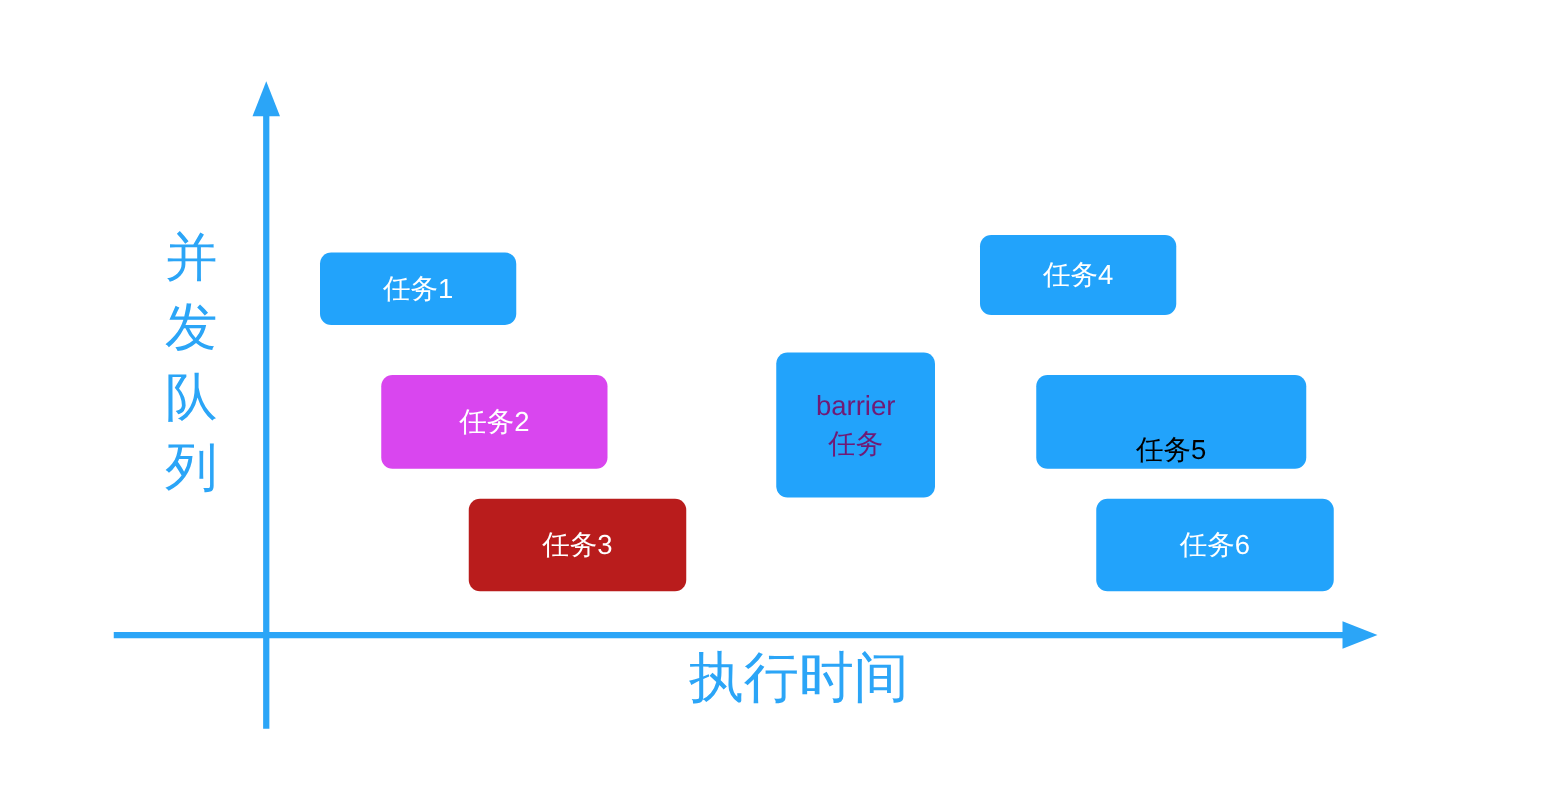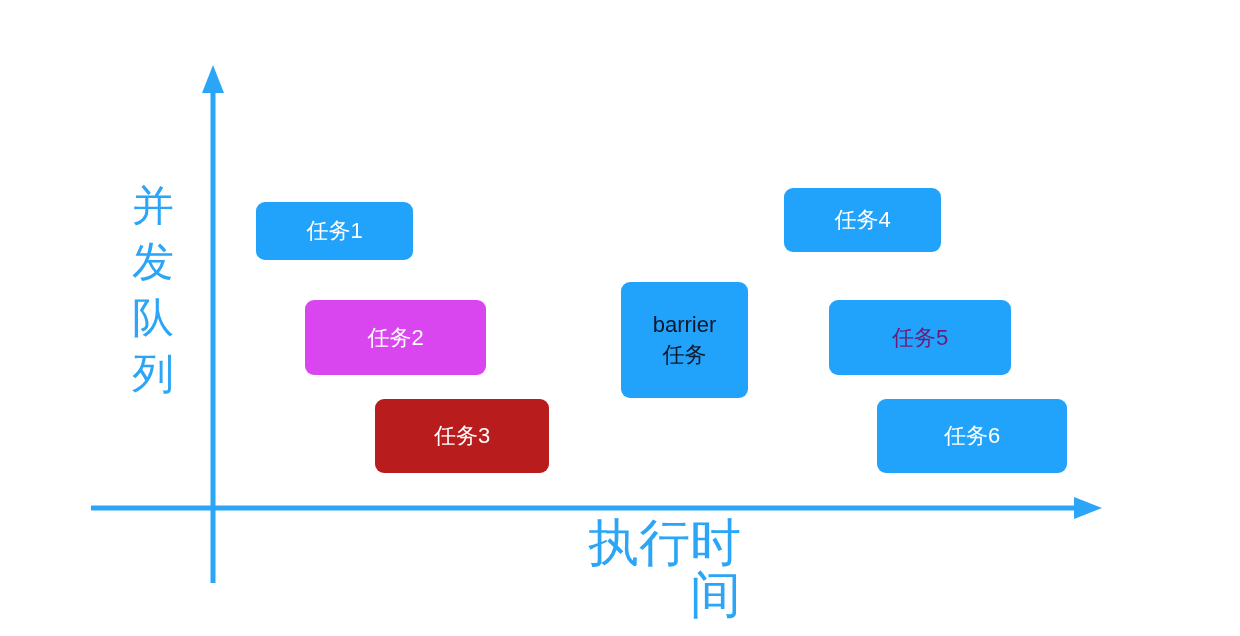--- a/index.html
+++ b/index.html
@@ -43,23 +43,23 @@
     white-space: normal;
     word-break: break-all;
     font-weight: 400;
   }
   #x-axis-label {
     position: absolute;
     left: 551px;
     top: 517px;
     width: 190px;
     color: #2BA5F7;
-    font-size: 51px;
+    font-size: 44px;
     line-height: 52px;
-    text-align: right;
+    text-align: left;
     font-weight: 400;
   }
 
   
   .task-box {
     position: absolute;
     background: #22A3FB;
     border-radius: 9px;
     color: #ffffff;
     display: flex;
@@ -103,28 +103,28 @@
   <div id="task-layer">
       <div class="task-box" style="left: 256px; top: 202px; width: 157px; height: 58px; background: rgb(34, 163, 251); color: rgb(255, 255, 255);">
         <span class="label-line">任务1</span>
       </div>
       <div class="task-box" style="left: 305px; top: 300px; width: 181px; height: 75px; background: #d946ef; color: rgb(255, 255, 255);">
         <span class="label-line">任务2</span>
       </div>
       <div class="task-box" style="left: 375px; top: 399px; width: 174px; height: 74px; background: #b91c1c; color: rgb(255, 255, 255);">
         <span class="label-line">任务3</span>
       </div>
-      <div class="task-box multiline" style="left: 621px; top: 282px; width: 127px; height: 116px; background: rgb(34, 163, 251); color: #0f172a;">
+      <div class="task-box multiline" style="left: 621px; top: 282px; width: 127px; height: 116px; background: rgb(34, 163, 251); color: #701a75;">
         <span class="label-line">barrier</span>
         <span class="label-line">任务</span>
       </div>
       <div class="task-box" style="left: 784px; top: 188px; width: 157px; height: 64px; background: rgb(34, 163, 251); color: rgb(255, 255, 255);">
         <span class="label-line">任务4</span>
       </div>
-      <div class="task-box" style="left: 829px; top: 300px; width: 182px; height: 75px; background: rgb(34, 163, 251); color: #701a75;">
+      <div class="task-box" style="left: 829px; top: 300px; width: 216px; height: 75px; background: rgb(34, 163, 251); color: #000000; align-items: flex-end;">
         <span class="label-line">任务5</span>
       </div>
       <div class="task-box" style="left: 877px; top: 399px; width: 190px; height: 74px; background: rgb(34, 163, 251); color: rgb(255, 255, 255);">
         <span class="label-line">任务6</span>
       </div>
     </div>
 
 </div>
 
 </body></html>

